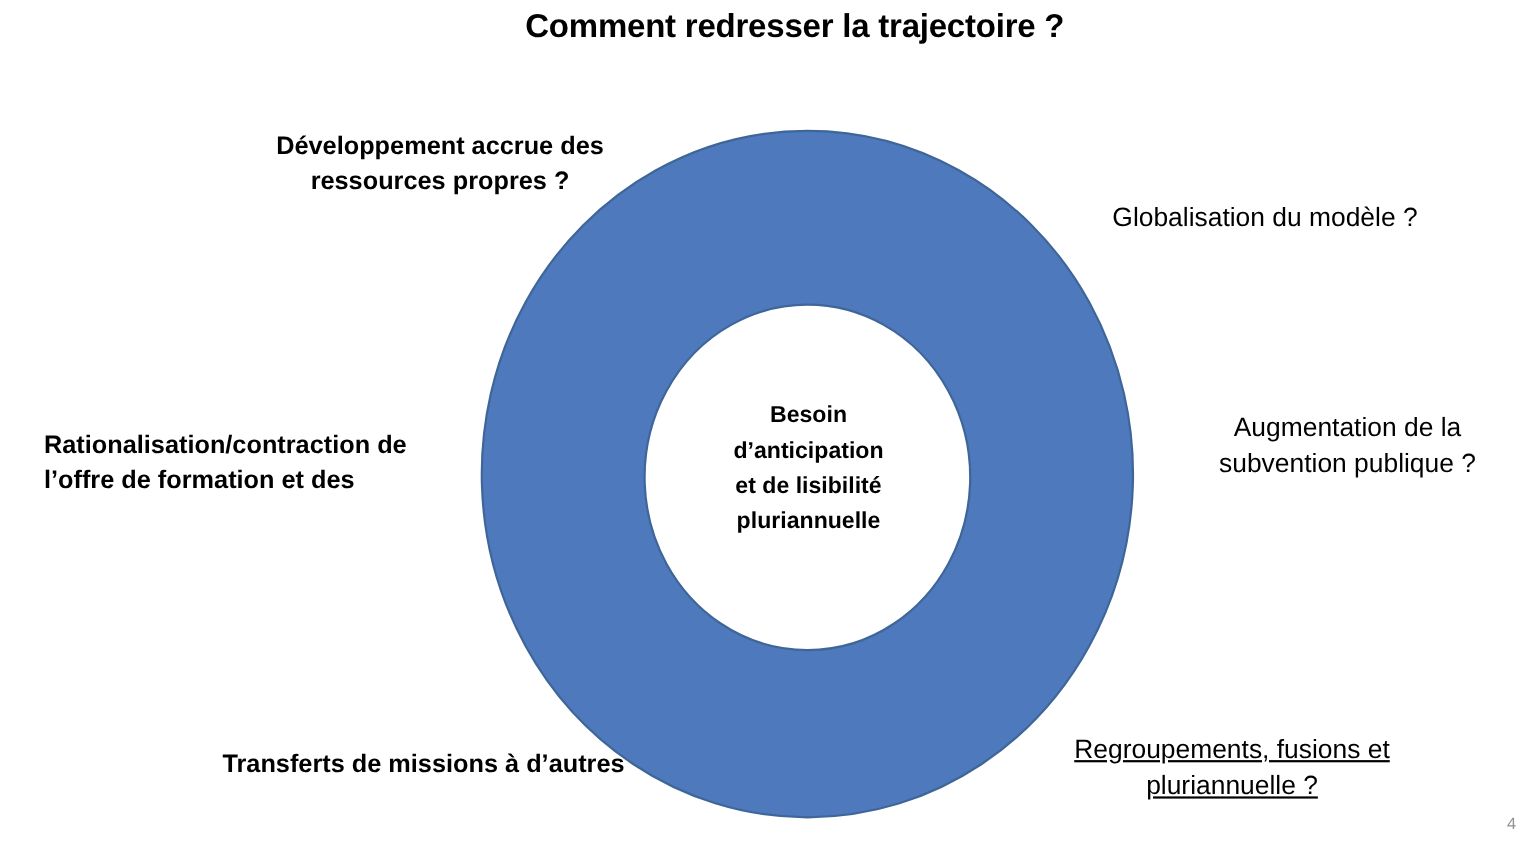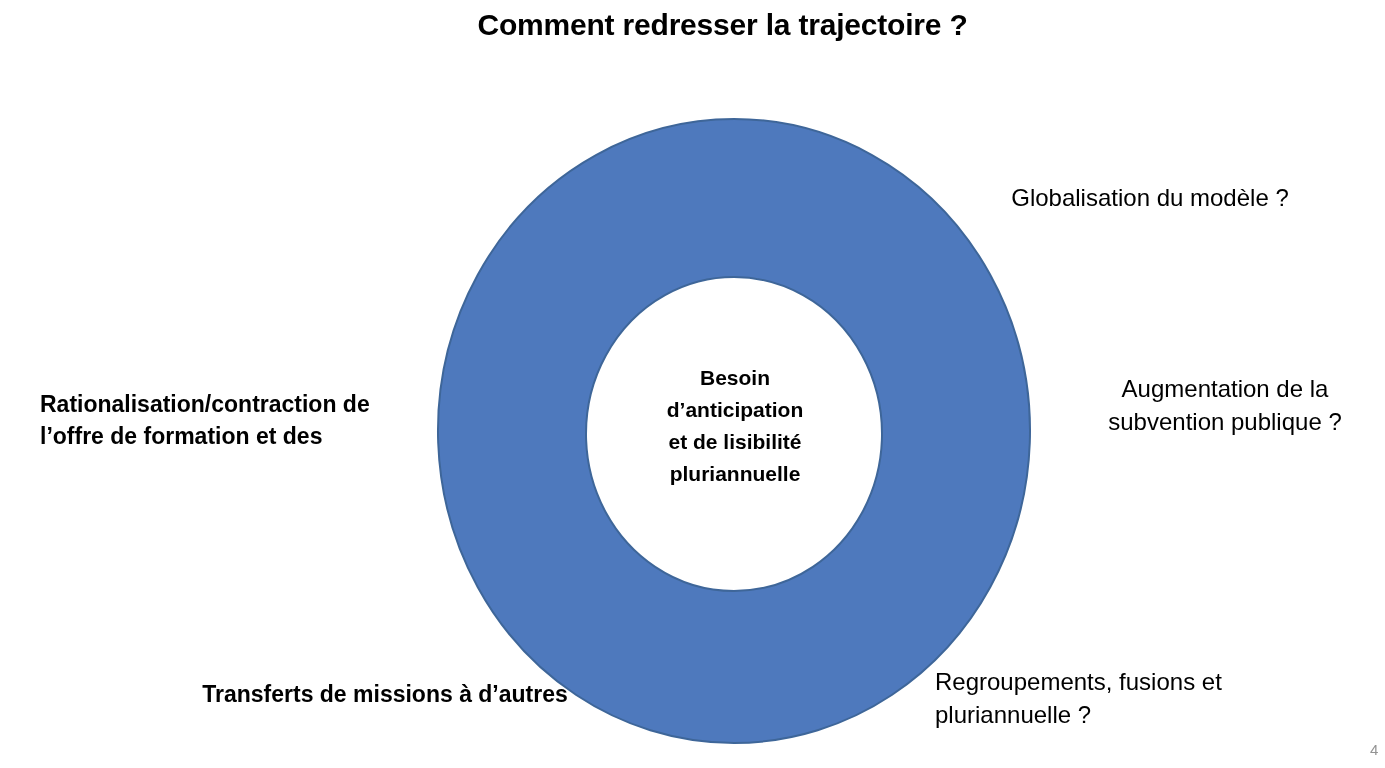--- a/index.html
+++ b/index.html
@@ -110,21 +110,22 @@
   #callout-augmentation {
     left: 1020px;
     top: 372px;
     width: 350px;
     text-align: center;
   }
   #callout-regroupements {
     left: 905px;
     top: 665px;
     width: 370px;
-    text-align: left;
+    text-align: center;
+    text-decoration: underline;
   }
 
   
   #page-number {
     position: absolute;
     left: 1340px;
     top: 741px;
     font-size: 15px;
     color: #939393;
     font-weight: normal;
@@ -147,20 +148,22 @@
   </div>
 
   <div id="center-label">
     <span class="ln">Besoin</span>
     <span class="ln">d’anticipation</span>
     <span class="ln">et de lisibilité</span>
     <span class="ln">pluriannuelle</span>
   </div>
 
   <div class="callout bold" id="callout-developpement">
+    <span class="ln">Développement accrue des</span>
+    <span class="ln">ressources propres ?</span>
   </div>
 
   <div class="callout bold" id="callout-rationalisation">
     <span class="ln">Rationalisation/contraction de</span>
     <span class="ln">l’offre de formation et des</span>
   </div>
 
   <div class="callout bold" id="callout-transferts">
     <span class="ln">Transferts de missions à d’autres</span>
   </div>

